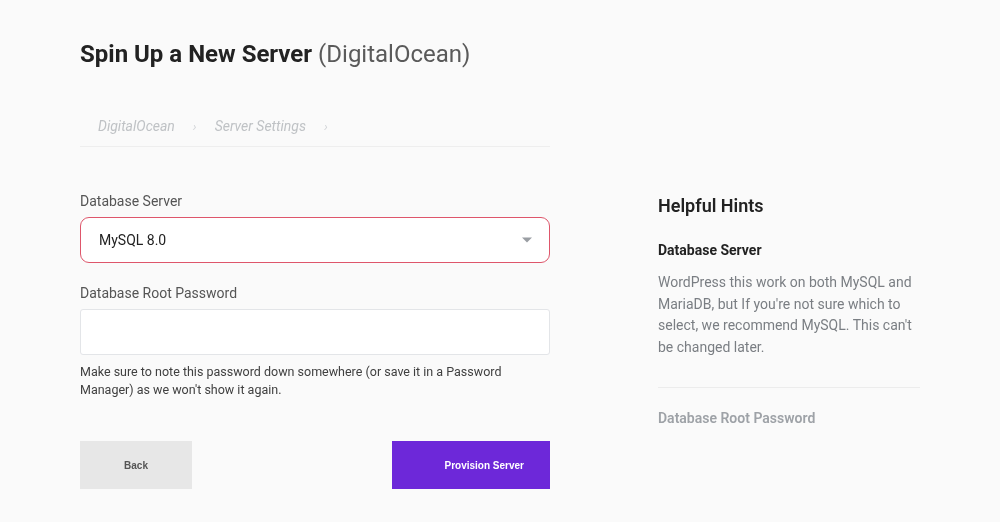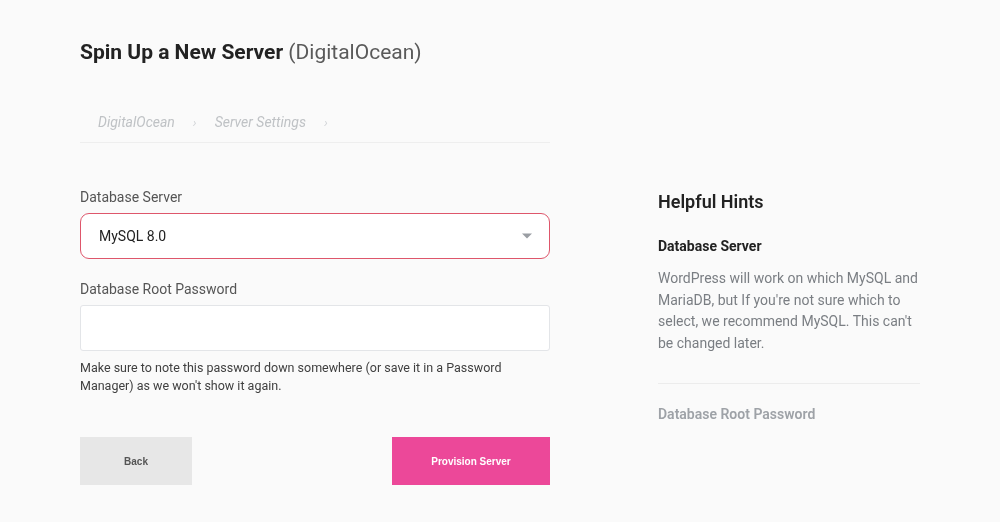--- a/index.html
+++ b/index.html
@@ -8,21 +8,21 @@
       background: #fafafa;
       width: 1000px;
       height: 522px;
       overflow: hidden;
       color: #333;
     }
     .container {
       padding: 40px 80px 20px 80px;
     }
     .page-title {
-      font-size: 21px;
+      font-size: 24px;
       font-weight: 700;
       color: #222;
       margin-bottom: 38px;
     }
     .page-title .provider {
       font-weight: 400;
       color: #5a5a5a;
     }
     .tabs-wrap {
       border-bottom: 1px solid #eee;
@@ -122,23 +122,24 @@
       border-radius: 0;
       cursor: pointer;
       font-weight: 600;
     }
     .btn-back {
       background: #e7e7e7;
       color: #555;
       width: 112px;
     }
     .btn-primary {
-      background: #ec4899;
+      background: #6d28d9;
       color: #fff;
       width: 158px;
+      text-align: right;
     }
     .hints-title {
       font-size: 18px;
       font-weight: 600;
       color: #222;
       margin-bottom: 26px;
     }
     .hint-heading {
       font-size: 14px;
       font-weight: 700;
@@ -194,18 +195,18 @@
 
       <div class="actions">
         <button class="btn btn-back">Back</button>
         <button class="btn btn-primary">Provision Server</button>
       </div>
     </div>
 
     <div class="hints-col">
       <div class="hints-title">Helpful Hints</div>
       <div class="hint-heading">Database Server</div>
-      <div class="hint-text">WordPress will work on which MySQL and MariaDB, but If you're not sure which to select, we recommend MySQL. This can't be changed later.</div>
+      <div class="hint-text">WordPress this work on both MySQL and MariaDB, but If you're not sure which to select, we recommend MySQL. This can't be changed later.</div>
       <hr class="divider">
       <div class="hint-heading muted">Database Root Password</div>
     </div>
   </div>
 </div>
 
 </body></html>

